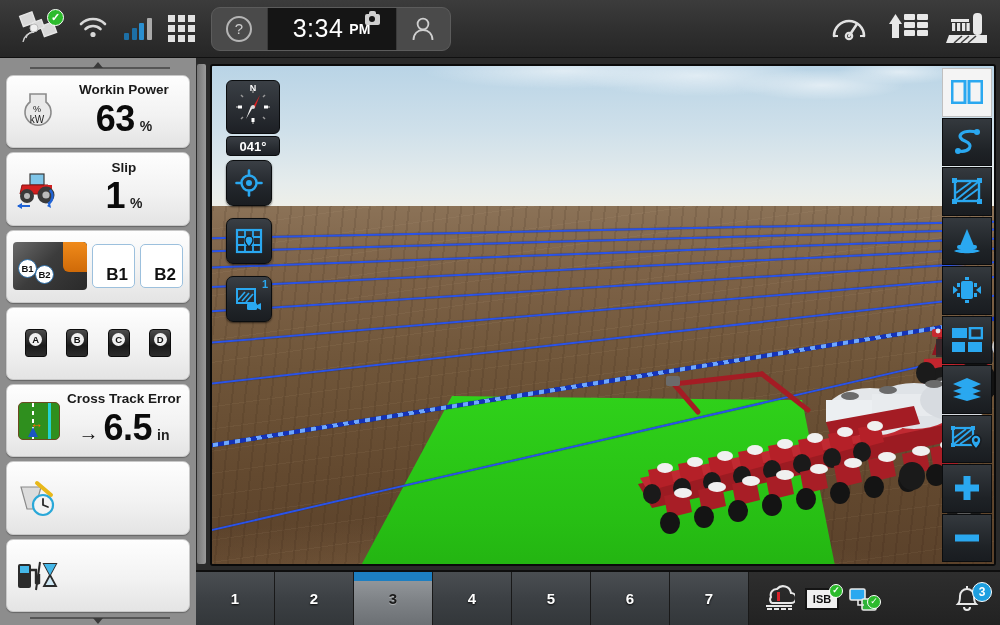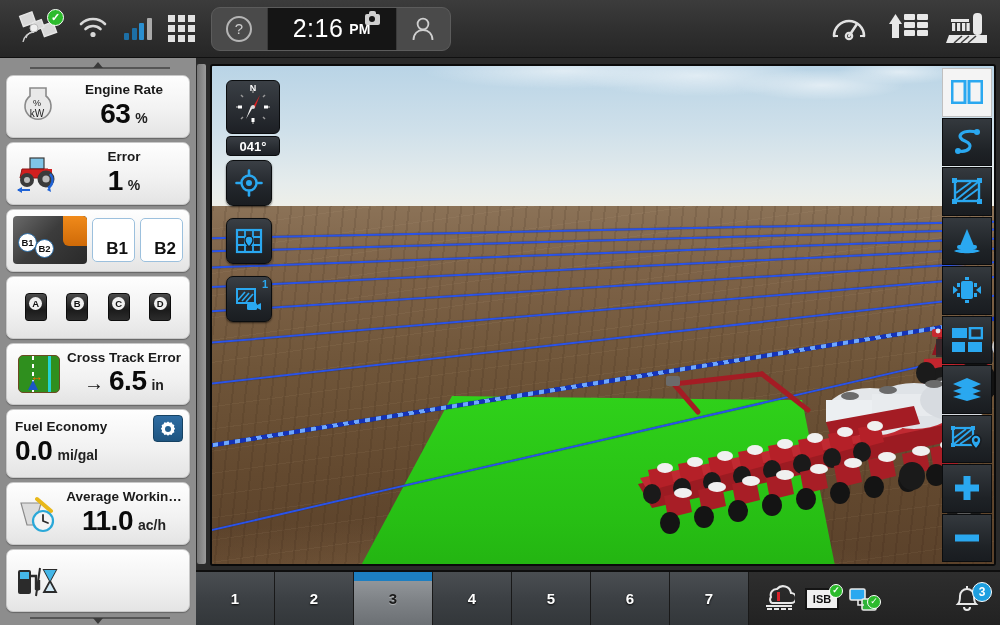--- a/index.html
+++ b/index.html
@@ -145,21 +145,21 @@
     background: linear-gradient(180deg,#fefefe 0%,#f2f2f2 55%,#e4e4e4 100%);
     border: 1px solid #c8c8c8; border-radius: 7px;
     box-shadow: 0 1px 1px rgba(0,0,0,.28);
     position: relative; overflow: hidden;
   }
   .panel.metric { flex: 1 1 0; display: flex; align-items: center; padding: 0 6px; }
   .m-icon { width: 52px; flex: none; display: flex; align-items: center; justify-content: center; }
   .m-body { flex: 1; display: flex; flex-direction: column; align-items: center; justify-content: center; }
   .m-title { font-size: 13.5px; color: #1a1a1a; font-weight: bold; line-height: 1.1; white-space: nowrap; }
   .m-valrow { display: flex; align-items: baseline; gap: 5px; }
-  .m-val { font-size: 28px; font-weight: bold; color: #0a0a0a; letter-spacing: -0.5px; }
+  .m-val { font-size: 36px; font-weight: bold; color: #0a0a0a; letter-spacing: -0.5px; }
   .m-unit { font-size: 14px; color: #222; font-weight: bold; }
 
   .panel.left-title { flex-direction: column; align-items: flex-start; padding: 3px 8px; justify-content: center; }
   .panel.left-title .m-title { font-size: 13.5px; }
   .panel.left-title .m-valrow { align-self: flex-start; }
 
   .gear-btn {
     position: absolute; right: 6px; top: 5px; width: 30px; height: 27px;
     background: linear-gradient(180deg,#2f6da3 0%,#1f5580 100%);
     border: 1px solid #164263; border-radius: 4px;
@@ -382,21 +382,21 @@
         <span></span>
           <span></span>
           <span></span>
       </div>
 
       <div class="clock-group">
         <div class="clock-help">
           <div class="qmark">?</div>
         </div>
         <div class="clock-mid">
-          <span class="clock-time">2:16</span>
+          <span class="clock-time">3:34</span>
           <span class="clock-ampm">PM</span>
           <div class="cam-mini"></div>
         </div>
         <div class="clock-user">
           <svg width="26" height="28" viewBox="0 0 26 28">
             <circle cx="13" cy="9" r="5.4" fill="none" stroke="#cfcfcf" stroke-width="1.8"></circle>
             <path d="M3.5 25 c0 -6.5 4.3 -10 9.5 -10 s9.5 3.5 9.5 10" fill="none" stroke="#cfcfcf" stroke-width="1.8"></path>
           </svg>
         </div>
       </div>
@@ -462,21 +462,21 @@
 
       <div class="panel metric">
         <div class="m-icon">
           <svg width="46" height="44" viewBox="0 0 46 44">
             <path d="M14 4 L30 4 L30 12 A13 13 0 1 1 14 12 Z" fill="#e9e9e9" stroke="#8a8a8a" stroke-width="1.6"></path>
             <text x="21" y="22" font-size="9" font-family="Liberation Sans" text-anchor="middle" fill="#1a1a1a">%</text>
             <text x="21" y="33" font-size="10" font-family="Liberation Sans" text-anchor="middle" fill="#1a1a1a">kW</text>
           </svg>
         </div>
         <div class="m-body">
-          <div class="m-title">Engine Rate</div>
+          <div class="m-title">Workin Power</div>
           <div class="m-valrow">
             <span class="m-val">63</span>
             <span class="m-unit">%</span>
           </div>
         </div>
       </div>
 
       <div class="panel metric">
         <div class="m-icon">
           <svg width="50" height="42" viewBox="0 0 50 42">
@@ -487,21 +487,21 @@
               <circle cx="13" cy="28" r="3" fill="#bbb"></circle>
             <circle cx="32" cy="27" r="8.5" fill="#3a3a3a"></circle>
               <circle cx="32" cy="27" r="3.6" fill="#bbb"></circle>
             <path d="M36 22 a9 9 0 0 1 -2 14" fill="none" stroke="#1f63d6" stroke-width="2.4"></path>
             <path d="M33 38 l3 -3 l1 5 Z" fill="#1f63d6"></path>
             <path d="M16 38 L4 38" stroke="#1f63d6" stroke-width="2.2"></path>
             <path d="M3 38 l5 -3 l0 6 Z" fill="#1f63d6"></path>
           </svg>
         </div>
         <div class="m-body">
-          <div class="m-title">Error</div>
+          <div class="m-title">Slip</div>
           <div class="m-valrow">
             <span class="m-val">1</span>
             <span class="m-unit">%</span>
           </div>
         </div>
       </div>
 
       <div class="panel btns">
         <div class="joy-img">
           <div class="orange"></div>
@@ -543,49 +543,29 @@
         <div class="m-body">
           <div class="m-title">Cross Track Error</div>
           <div class="m-valrow">
             <span class="arrow-right">→</span>
             <span class="m-val">6.5</span>
             <span class="m-unit">in</span>
           </div>
         </div>
       </div>
 
-      <div class="panel metric left-title">
-        <div class="m-title">Fuel Economy</div>
-        <div class="m-valrow">
-          <span class="m-val">0.0</span>
-          <span class="m-unit">mi/gal</span>
-        </div>
-        <div class="gear-btn">
-          <svg width="18" height="18" viewBox="0 0 18 18">
-            <path d="M9 1.6 l1.6 1.2 2-.5 .9 1.9 1.9 .9 -.5 2 1.2 1.6 -1.2 1.6 .5 2 -1.9 .9 -.9 1.9 -2 -.5 -1.6 1.2 -1.6 -1.2 -2 .5 -.9 -1.9 -1.9 -.9 .5 -2 -1.2 -1.6 1.2 -1.6 -.5 -2 1.9 -.9 .9 -1.9 2 .5 Z" fill="#ffffff"></path>
-            <circle cx="9" cy="9" r="3" fill="#24608f"></circle>
-          </svg>
-        </div>
-      </div>
 
       <div class="panel metric">
         <div class="m-icon">
           <svg width="48" height="42" viewBox="0 0 48 42">
             <path d="M6 10 L26 10 L20 32 L12 32 Z" fill="#dcdcdc" stroke="#8a8a8a" stroke-width="1.2"></path>
             <path d="M22 6 L36 18" stroke="#e8b81a" stroke-width="4" stroke-linecap="round"></path>
             <circle cx="28" cy="28" r="10" fill="#f4f4f4" stroke="#2aa8d8" stroke-width="2.2"></circle>
             <path d="M28 22 L28 28 L33 30" stroke="#2a2a2a" stroke-width="1.8" fill="none" stroke-linecap="round"></path>
           </svg>
-        </div>
-        <div class="m-body">
-          <div class="m-title">Average Workin…</div>
-          <div class="m-valrow">
-            <span class="m-val">11.0</span>
-            <span class="m-unit">ac/h</span>
-          </div>
         </div>
       </div>
 
       <div class="panel metric">
         <div class="m-icon">
           <svg width="50" height="42" viewBox="0 0 50 42">
             <rect x="4" y="10" width="13" height="24" rx="2" fill="#2b2b2b"></rect>
             <rect x="6" y="12" width="9" height="7" fill="#45b7e8"></rect>
             <path d="M17 16 l5 0 l0 13 a2.6 2.6 0 0 0 3 0 l0 -9" fill="none" stroke="#2b2b2b" stroke-width="2.4"></path>
             <path d="M26 8 L22 36" stroke="#2b2b2b" stroke-width="2"></path>

